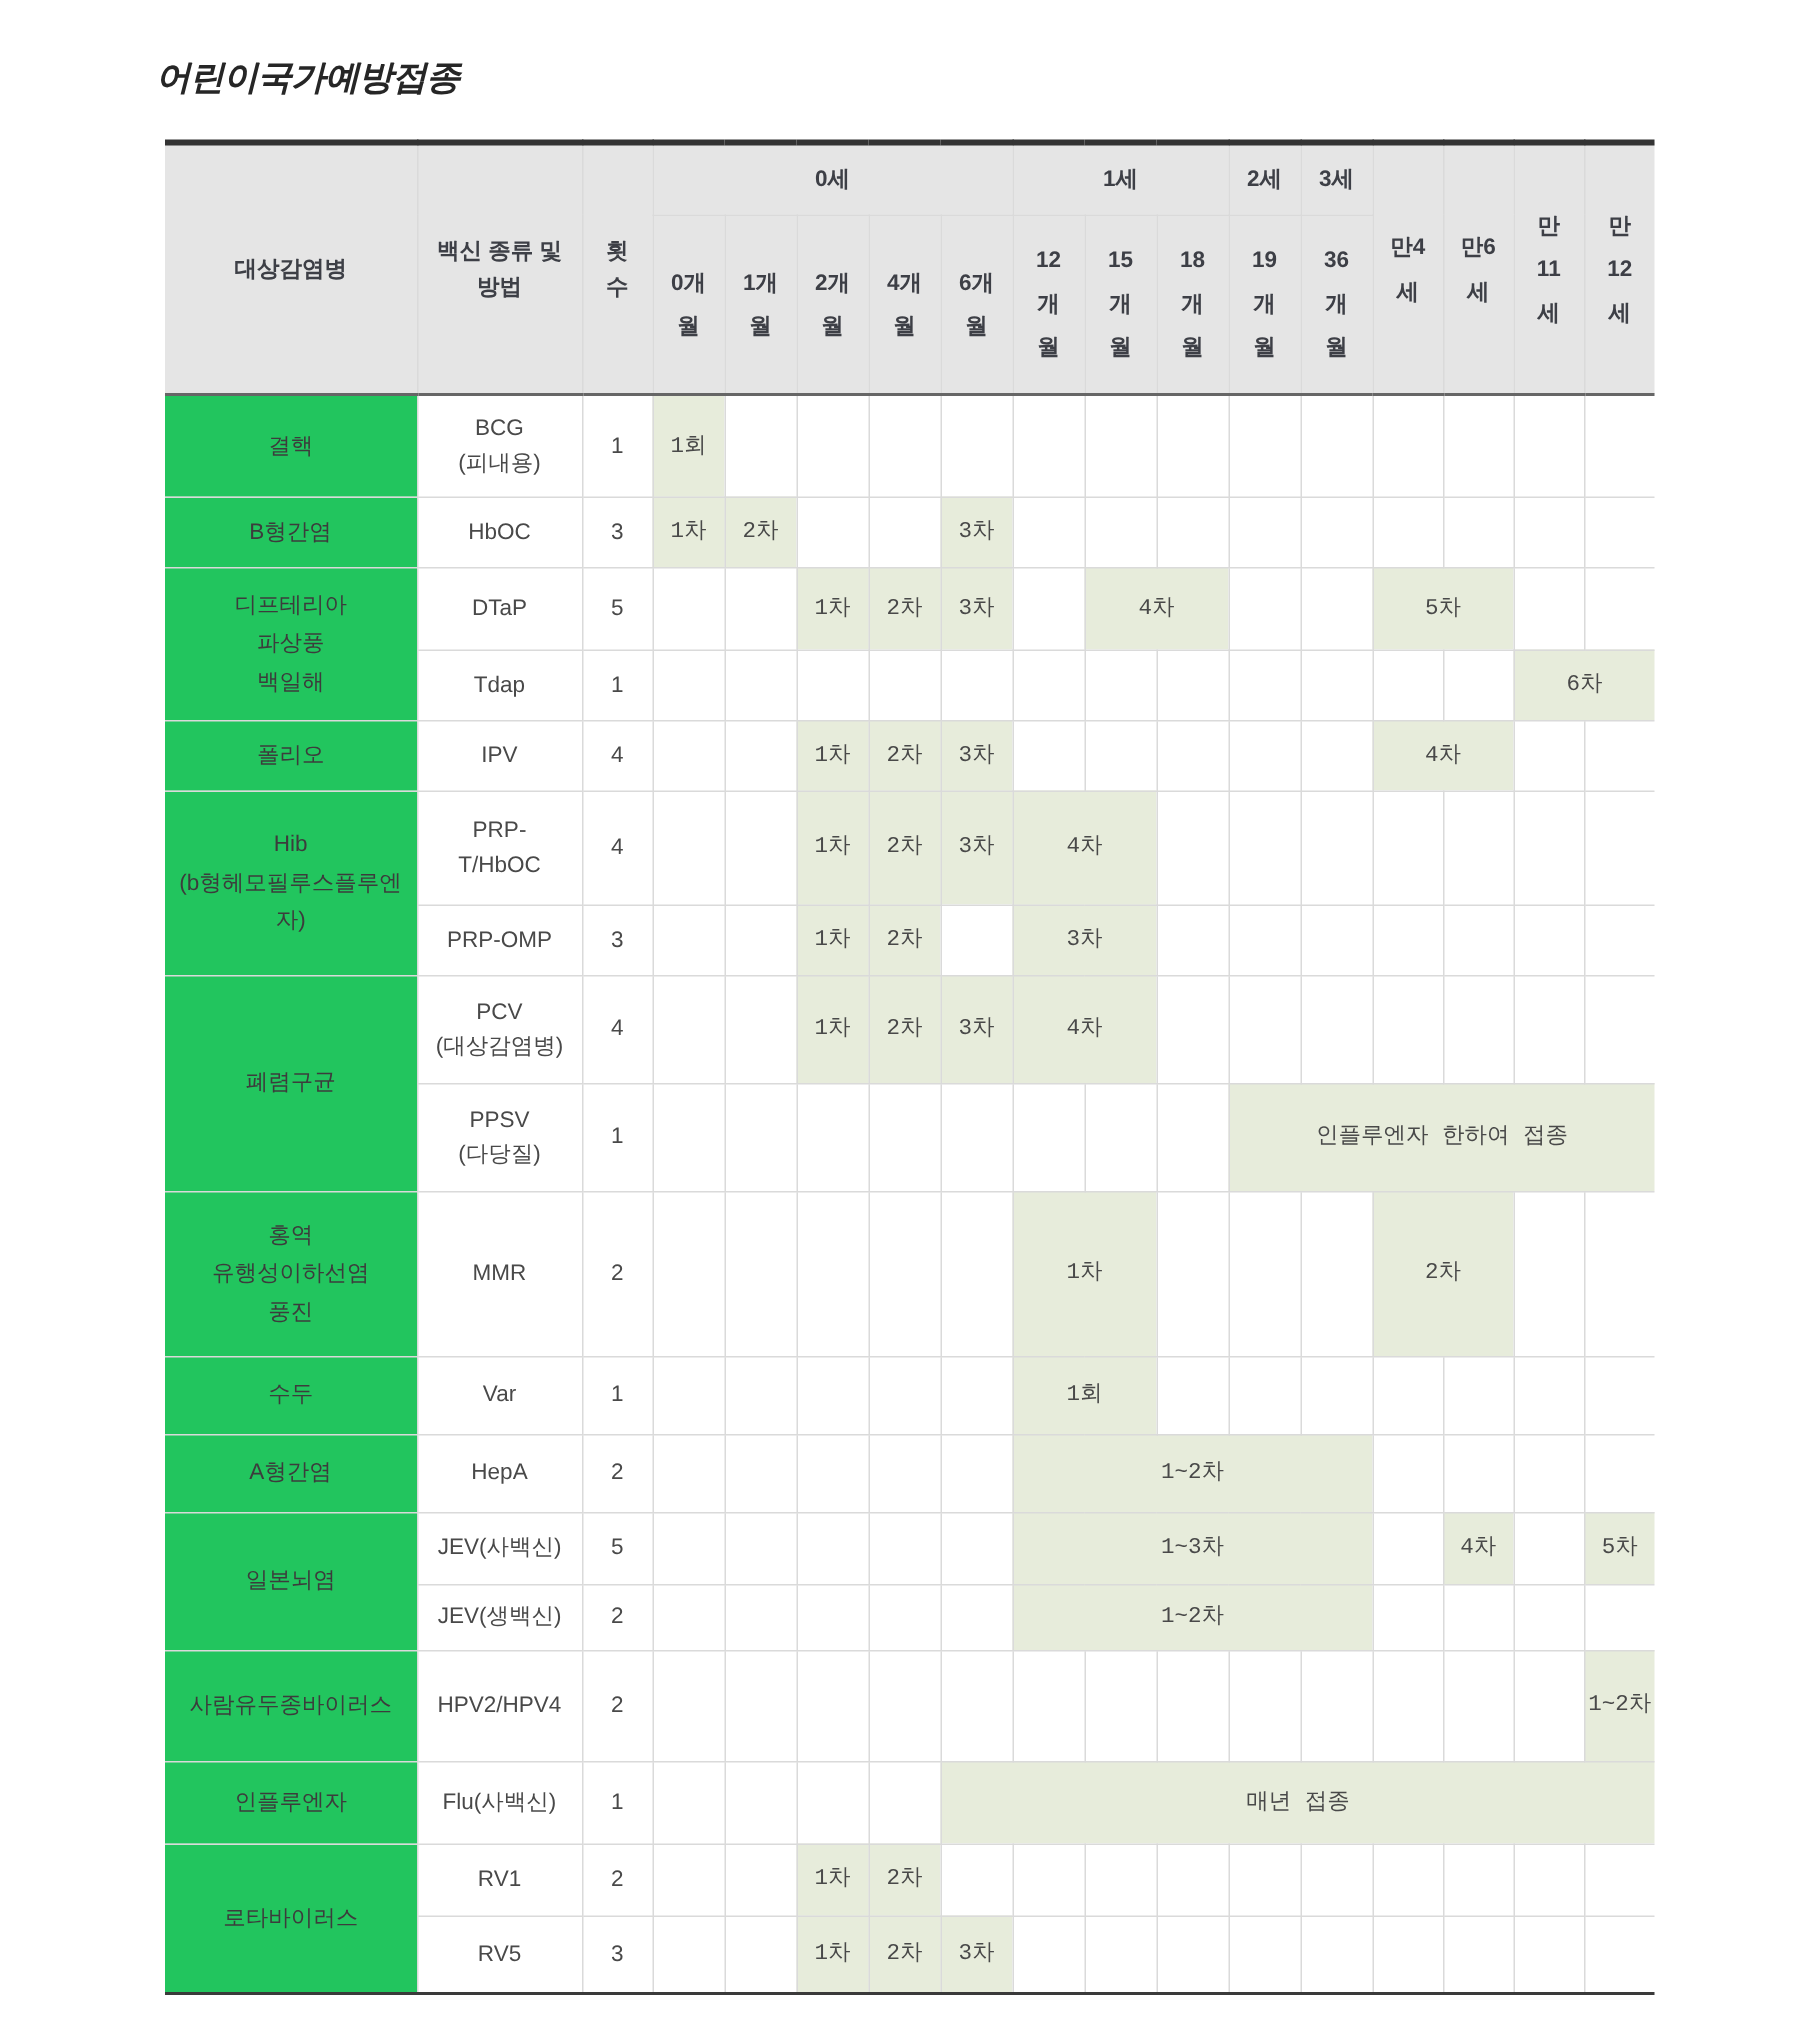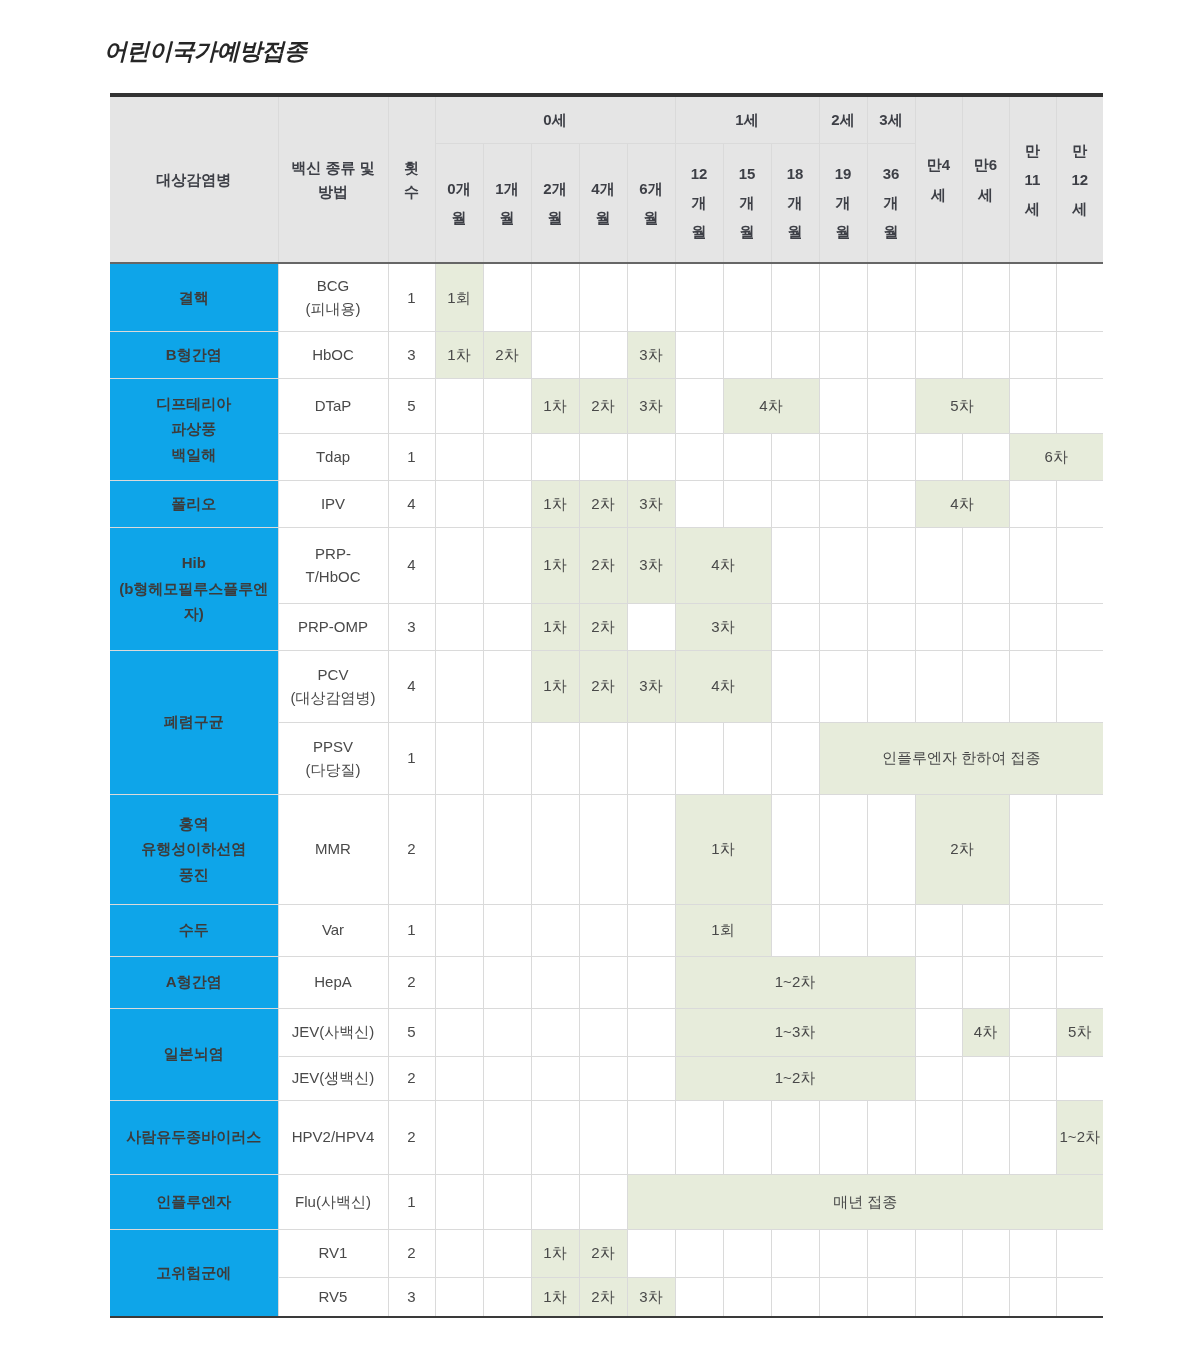--- a/index.html
+++ b/index.html
@@ -29,24 +29,24 @@
   }
   th:first-child,td:first-child{border-left:none;}
   th:last-child,td:last-child{border-right:none;}
   thead th{
     background:#e5e5e5;color:#3d3f46;font-weight:700;
   }
   thead tr.h2 th{line-height:1.95;}
   thead th.yearcol{line-height:1.95;}
   .hb{border-bottom:2px solid #666666 !important;}
   td.c1{
-    background:#0ea5e9;font-weight:700;color:#3c3c3c;line-height:1.7;
+    background:#22c55e;font-weight:400;color:#3c3c3c;line-height:1.7;
   }
   td{background:#ffffff;color:#494949;}
-  td.dose{background:#e7ecdb;}
+  td.dose{background:#e7ecdb;font-family:Liberation Mono, monospace;}
 </style>
 </head>
 <body>
 
 <h1 class="title">어린이국가예방접종</h1>
 
 <table class="sched">
   <colgroup>
     <col style="width:168px">
       <col style="width:110px">
@@ -401,40 +401,40 @@
       <td>Flu(사백신)</td>
       <td>1</td>
       <td></td>
         <td></td>
         <td></td>
         <td></td>
       <td class="dose" colspan="10">매년 접종</td>
     </tr>
 
     <tr style="height:48px">
-      <td class="c1" rowspan="2">고위험군에</td>
+      <td class="c1" rowspan="2">로타바이러스</td>
       <td>RV1</td>
       <td>2</td>
       <td></td>
         <td></td>
       <td class="dose">1차</td>
       <td class="dose">2차</td>
       <td></td>
         <td></td>
         <td></td>
         <td></td>
         <td></td>
         <td></td>
         <td></td>
         <td></td>
         <td></td>
         <td></td>
     </tr>
 
-    <tr style="height:40px">
+    <tr style="height:52px">
       <td>RV5</td>
       <td>3</td>
       <td></td>
         <td></td>
       <td class="dose">1차</td>
       <td class="dose">2차</td>
       <td class="dose">3차</td>
       <td></td>
         <td></td>
         <td></td>

